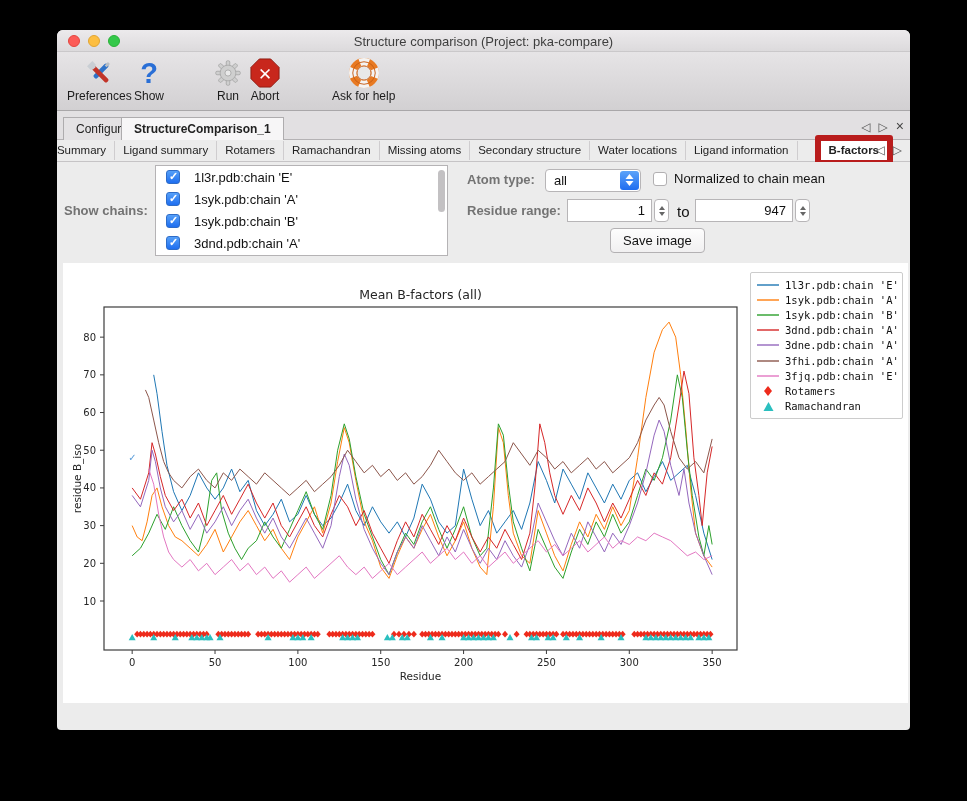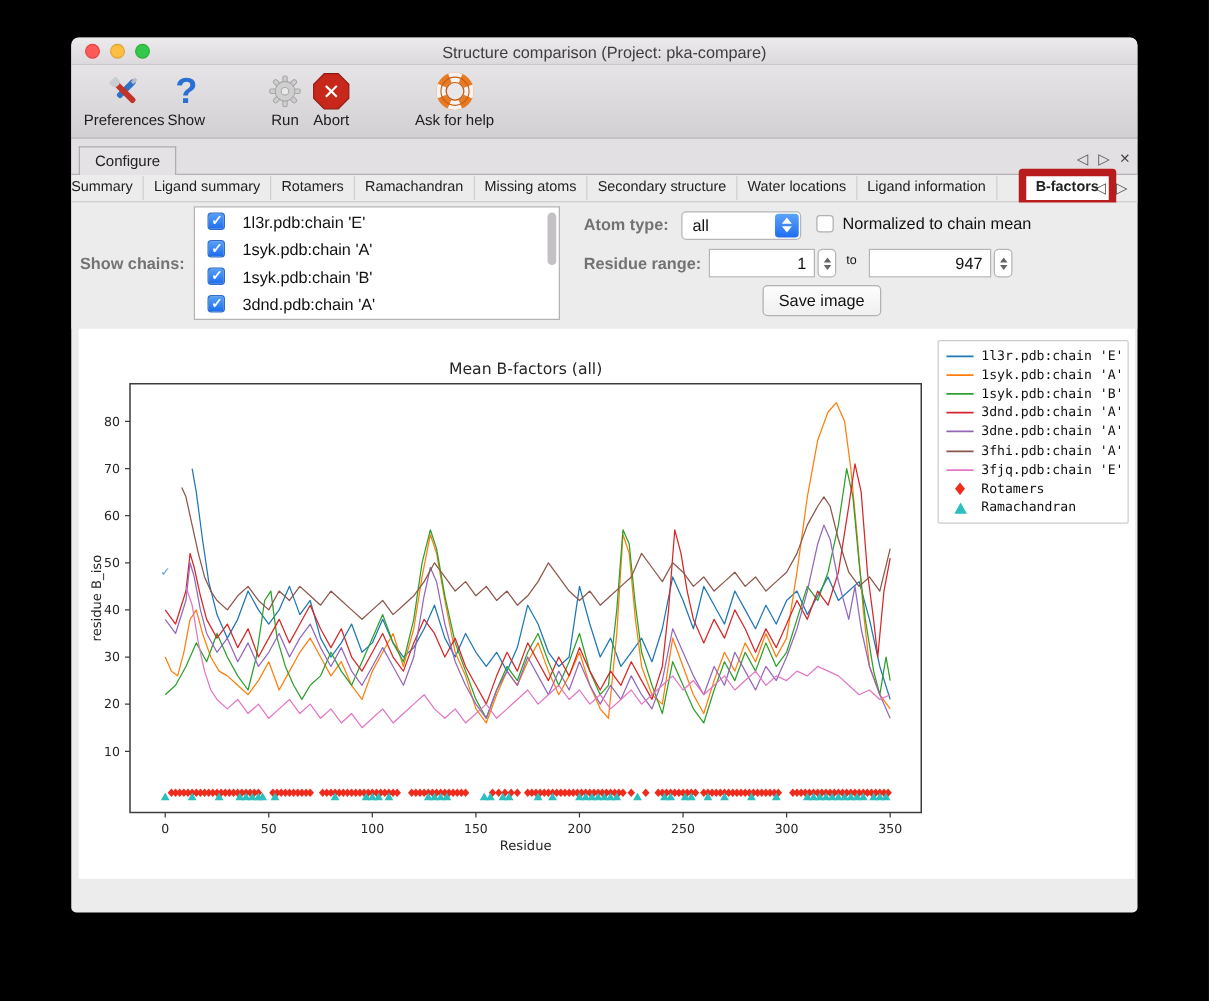--- a/index.html
+++ b/index.html
@@ -146,20 +146,21 @@
           <circle cx="16" cy="16" r="7.5" fill="#e8e8e8" stroke="#c75d14" stroke-width="1"></circle>
         </svg>
       </span>
       <span class="lb">Ask for help</span>
     </div>
   </div>
 
   <div class="tabsarea">
     <div class="tabrow1">
       <div class="tab1" style="left:6px">Configure</div>
+      <div class="tab1 sel" style="left:64px">StructureComparison_1</div>
       <div class="navarrows">
         <span>◁</span>
         <span>▷</span>
         <span class="x">×</span>
       </div>
     </div>
     <div class="tabrow2">
       <span class="tab2">Summary</span>
       <span class="tab2">Ligand summary</span>
       <span class="tab2">Rotamers</span>
@@ -212,21 +213,21 @@
       <span class="cb off" style="margin-right:0"></span>
       <span class="lb">Normalized to chain mean</span>
     </div>
 
     <div class="boldlbl" style="left:410px;top:41px">Residue range:</div>
     <input class="numinput" style="left: 510px; width: 85px;" value="1">
     <span class="stepper" style="left:597px">
         <i class="up"></i>
         <i class="dn"></i>
       </span>
-    <span style="position:absolute;left:620px;top:41px;font-size:10px;color:#111">to</span>
+    <span style="position:absolute;left:620px;top:41px;font-size:15px;color:#111">to</span>
     <input class="numinput" style="left: 638px; width: 98px;" value="947">
     <span class="stepper" style="left:738px">
         <i class="up"></i>
         <i class="dn"></i>
       </span>
 
     <div class="btn" style="left:553px">Save image</div>
   </div>
 
   <div class="canvas">

